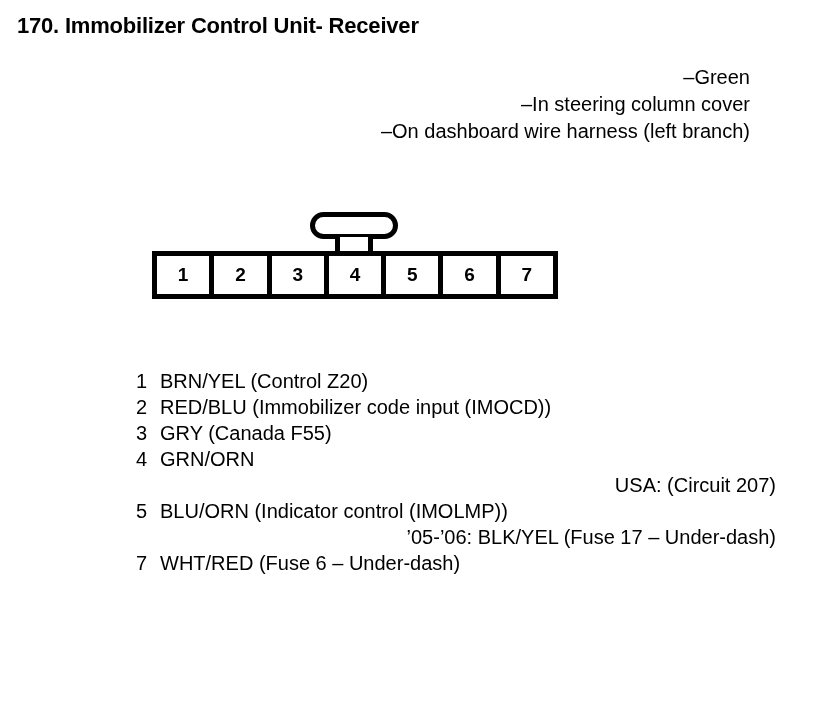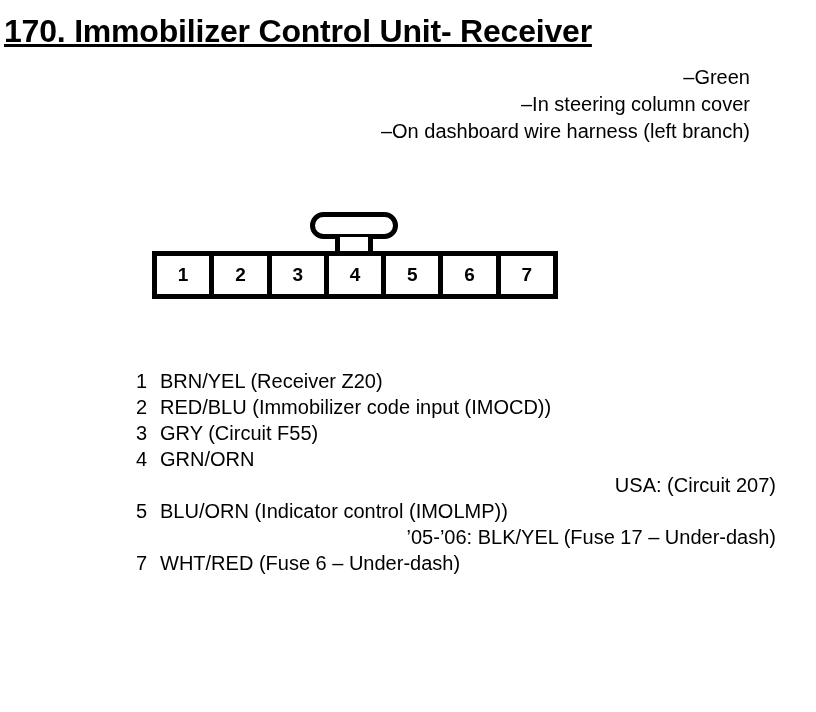--- a/index.html
+++ b/index.html
@@ -13,28 +13,27 @@
     position: relative;
     overflow: hidden;
     font-family: "Liberation Sans", sans-serif;
     color: #000000;
     -webkit-font-smoothing: none;
   }
 
   
   #page-title {
     position: absolute;
-    left: 4px;
+    left: 17px;
     top: 14px;
-    font-size: 32px;
+    font-size: 22px;
     font-weight: bold;
     letter-spacing: -0.2px;
     white-space: nowrap;
     line-height: 1.1;
-    text-decoration: underline;
   }
 
   
   #description-list {
     position: absolute;
     left: 110px;
     top: 64px;
     width: 640px;
   }
   .desc-item {
@@ -178,29 +177,29 @@
     </div>
     <div class="pin-cell">
       <span>7</span>
     </div>
   </div>
 </div>
 
 <div id="pin-legend">
 
   <div class="legend-row">
-    <span class="legend-num">1</span><span>BRN/YEL (Receiver Z20)</span>
+    <span class="legend-num">1</span><span>BRN/YEL (Control Z20)</span>
   </div>
 
   <div class="legend-row">
     <span class="legend-num">2</span><span>RED/BLU (Immobilizer code input (IMOCD))</span>
   </div>
 
   <div class="legend-row">
-    <span class="legend-num">3</span><span>GRY (Circuit F55)</span>
+    <span class="legend-num">3</span><span>GRY (Canada F55)</span>
   </div>
 
   <div class="legend-row">
     <span class="legend-num">4</span><span>GRN/ORN</span>
   </div>
   <div class="legend-sub">USA: (Circuit 207)</div>
 
   <div class="legend-row">
     <span class="legend-num">5</span><span>BLU/ORN (Indicator control (IMOLMP))</span>
   </div>

